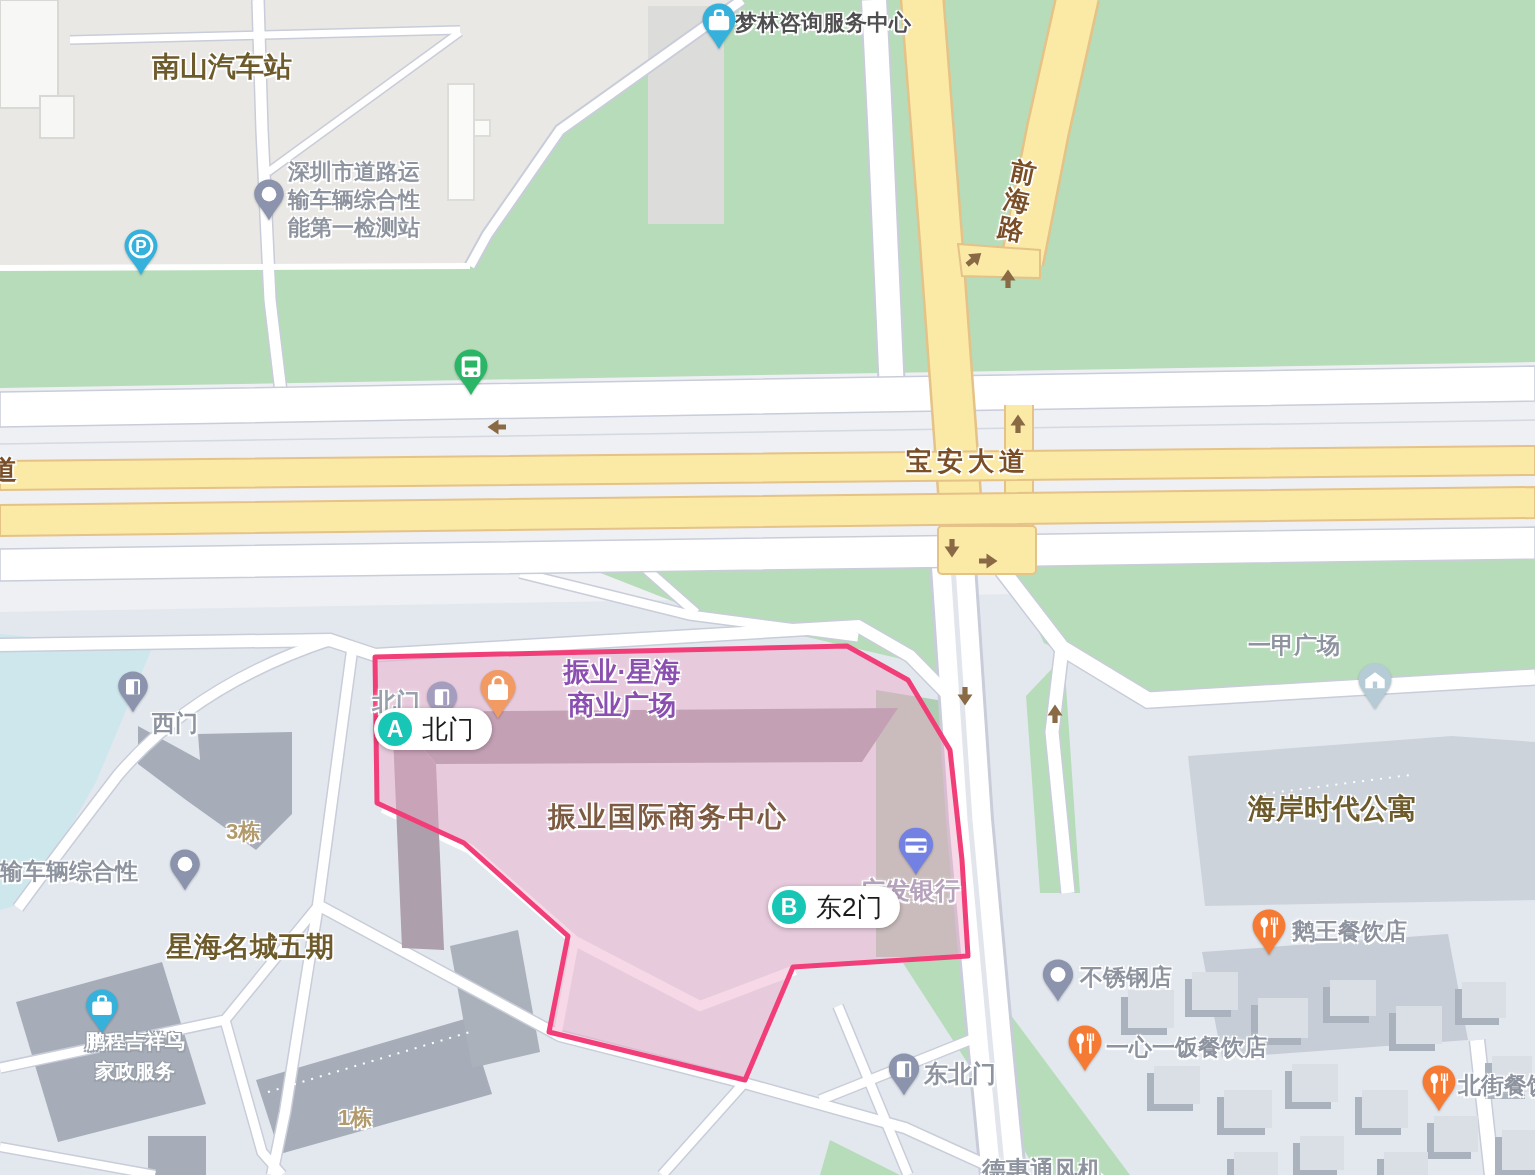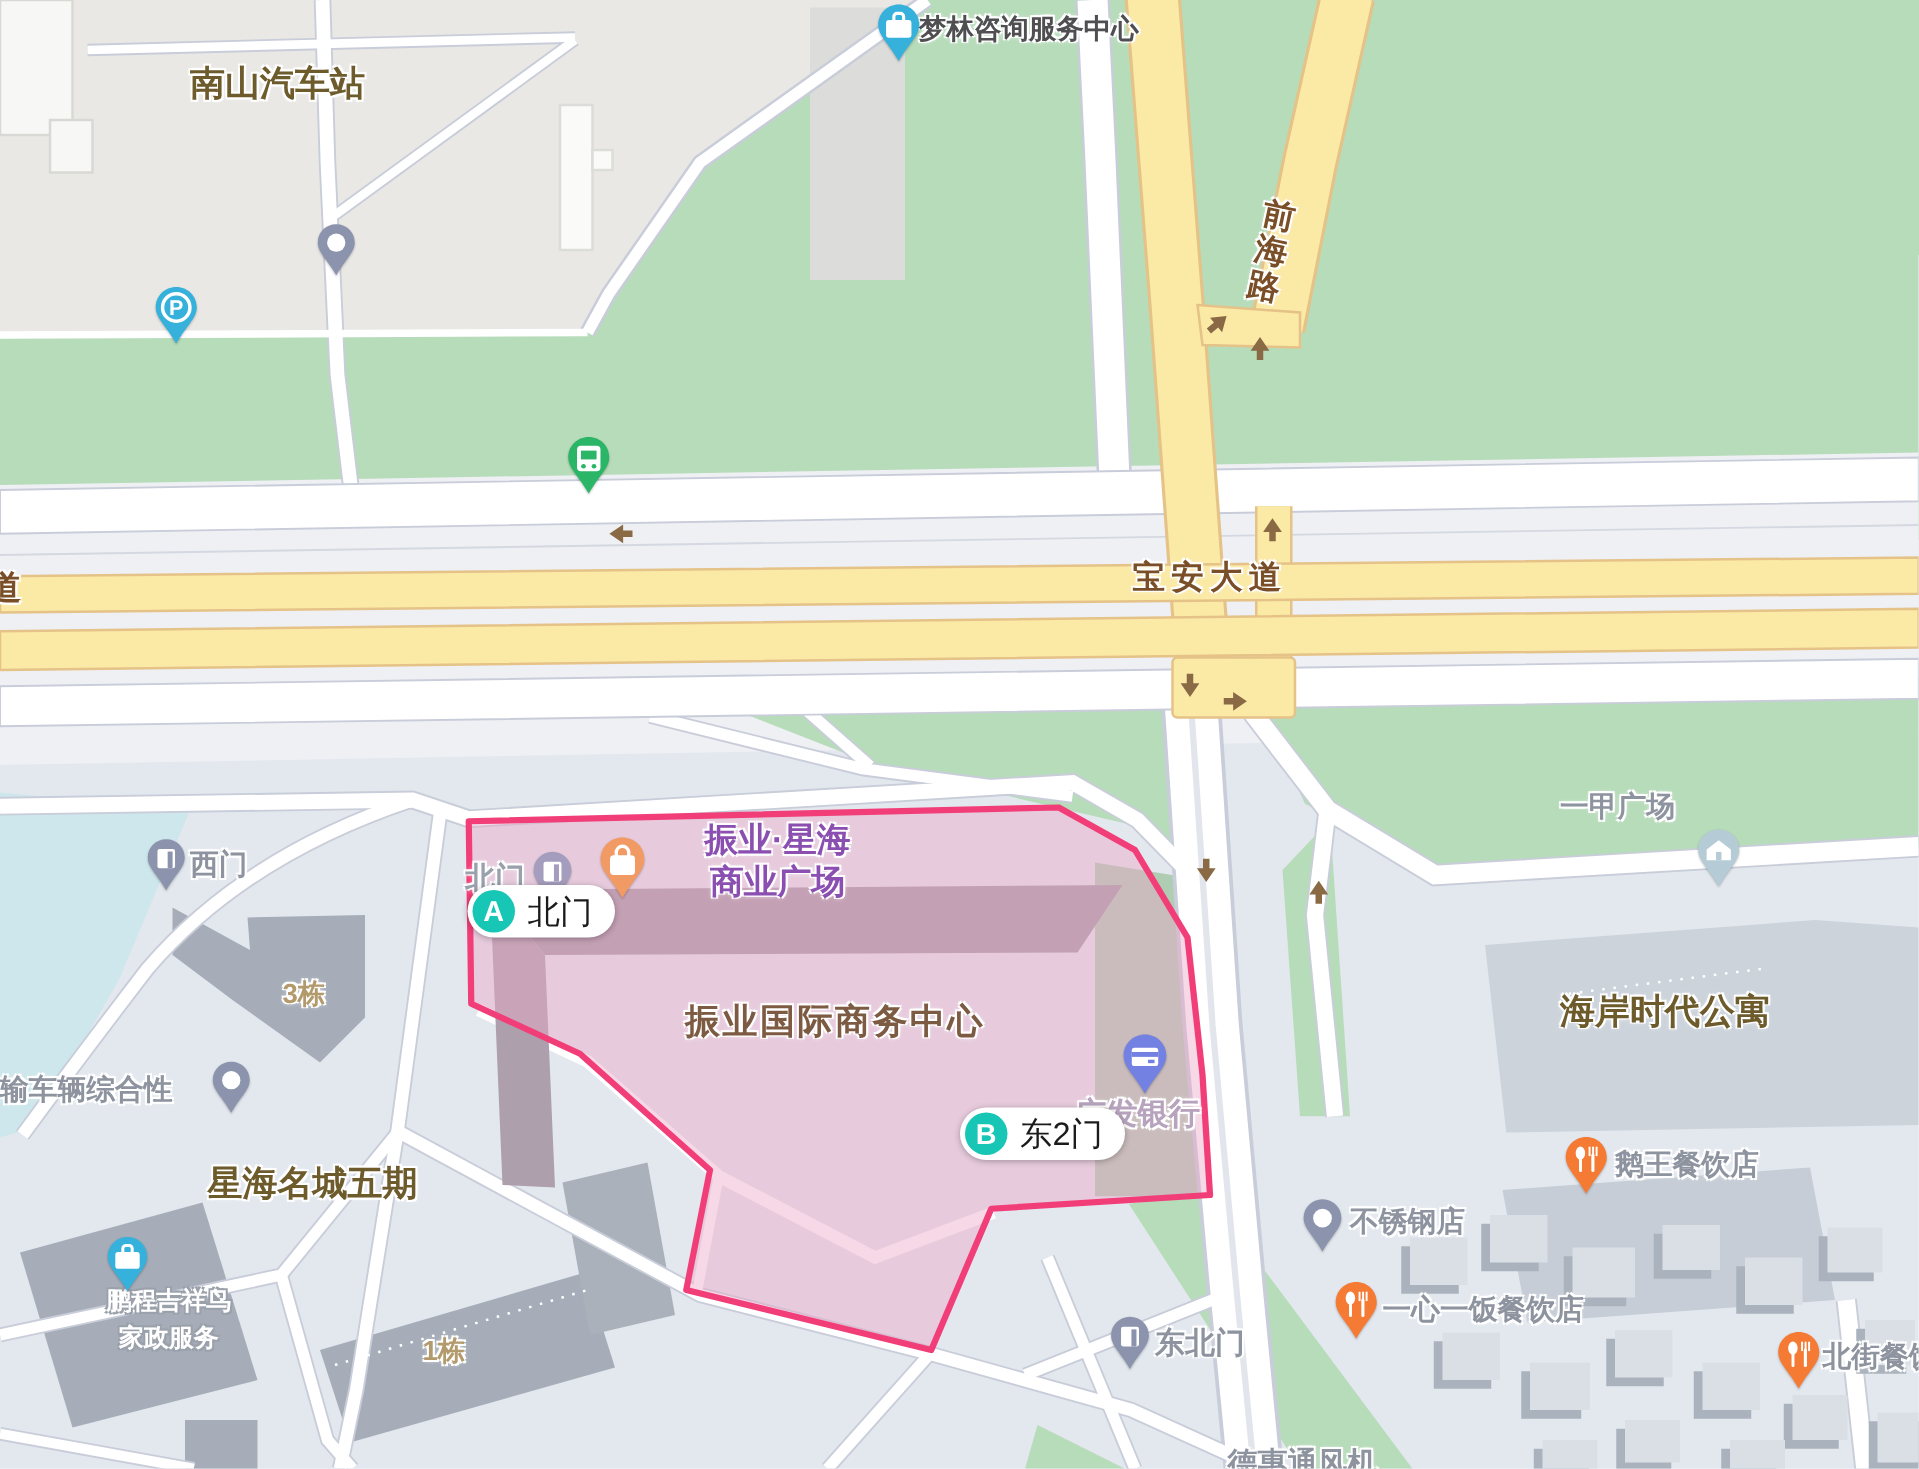--- a/index.html
+++ b/index.html
@@ -9,21 +9,21 @@
   html,body{margin:0;padding:0;background:#fff;}
   #map{position:relative;width:1535px;height:1175px;overflow:hidden;
        font-family:"Liberation Sans","DejaVu Sans",sans-serif;background:#e3e8ef;}
   #map svg.base{position:absolute;left:0;top:0;}
   .lbl{position:absolute;font-weight:bold;white-space:pre-line;
        text-shadow:-1.5px -1.5px 0 #fff,1.5px -1.5px 0 #fff,-1.5px 1.5px 0 #fff,1.5px 1.5px 0 #fff,0 0 4px #fff;}
   .brown{color:var(--brown);font-size:28px;}
   .roadlbl{color:var(--road-brown);font-size:26px;}
   .gray{color:var(--poi-gray);font-size:23px;}
   .purple{color:var(--purple);font-size:27px;line-height:33px;text-align:center;}
-  .tanlbl{color:var(--tan);font-size:22px;}
+  .tanlbl{color:var(--tan);font-size:22px;margin-top:37px;}
   .banklbl{color:var(--bank);font-size:25px;}
   .whitelbl{color:#fff;font-size:20px;line-height:30px;text-align:center;
        text-shadow:-1.5px -1.5px 0 #9aa1ab,1.5px -1.5px 0 #9aa1ab,-1.5px 1.5px 0 #9aa1ab,1.5px 1.5px 0 #9aa1ab;}
   .vert{width:30px;word-break:break-all;line-height:29px;transform:rotate(12deg);}
   .pin{position:absolute;width:36px;height:48px;}
   .pin svg{display:block;width:100%;height:100%;filter:drop-shadow(0 1px 1px rgba(0,0,0,.25));}
   .pill{position:absolute;display:flex;align-items:center;background:#fff;border-radius:24px;
         height:42px;padding:0 18px 0 4px;box-shadow:0 1px 5px rgba(0,0,0,.3);}
   .pill .badge{width:34px;height:34px;border-radius:50%;background:var(--teal);color:#fff;
         font-size:23px;font-weight:bold;display:flex;align-items:center;justify-content:center;margin-right:10px;}
@@ -184,40 +184,43 @@
       <path d="M -2.6 9 L -2.6 1.5 L -7.5 1.5 L 0 -9.5 L 7.5 1.5 L 2.6 1.5 L 2.6 9 Z" transform="translate(1055,714)"></path>
       <path d="M -2.6 9 L -2.6 1.5 L -7.5 1.5 L 0 -9.5 L 7.5 1.5 L 2.6 1.5 L 2.6 9 Z" transform="translate(952,548) rotate(180)"></path>
       <path d="M -2.6 9 L -2.6 1.5 L -7.5 1.5 L 0 -9.5 L 7.5 1.5 L 2.6 1.5 L 2.6 9 Z" transform="translate(965,696) rotate(180)"></path>
       <path d="M -2.6 9 L -2.6 1.5 L -7.5 1.5 L 0 -9.5 L 7.5 1.5 L 2.6 1.5 L 2.6 9 Z" transform="translate(497,427) rotate(270)"></path>
       <path d="M -2.6 9 L -2.6 1.5 L -7.5 1.5 L 0 -9.5 L 7.5 1.5 L 2.6 1.5 L 2.6 9 Z" transform="translate(988,561) rotate(90)"></path>
       <path d="M -2.6 9 L -2.6 1.5 L -7.5 1.5 L 0 -9.5 L 7.5 1.5 L 2.6 1.5 L 2.6 9 Z" transform="translate(974,259) rotate(50)"></path>
     </g>
   </svg>
 
   <div class="lbl brown" style="left:152px;top:48px;">南山汽车站</div>
+  <div class="lbl gray" style="left:288px;top:158px;font-size:22px;line-height:28px;">深圳市道路运
+输车辆综合性
+能第一检测站</div>
   <div class="lbl" style="left:735px;top:8px;font-size:22px;color:#4f4f52;font-family:Liberation Mono, monospace;">梦林咨询服务中心</div>
   <div class="lbl roadlbl vert" style="left:1004px;top:158px;">前海路</div>
   <div class="lbl roadlbl" style="left:906px;top:444px;letter-spacing:5px;">宝安大道</div>
   <div class="lbl roadlbl" style="left:-10px;top:452px;font-size:27px;">道</div>
   <div class="lbl purple" style="left:492px;top:656px;width:260px;">振业·星海
 商业广场</div>
   <div class="lbl" style="left:372px;top:686px;font-size:24px;color:#9aa0ac;">北门</div>
   <div class="lbl brown" style="left:548px;top:798px;font-size:28px;letter-spacing:2px;color:#7d5b42;">振业国际商务中心</div>
   <div class="lbl banklbl" style="left:860px;top:874px;">广发银行</div>
   <div class="lbl gray" style="left:1248px;top:630px;">一甲广场</div>
   <div class="lbl brown" style="left:1248px;top:790px;">海岸时代公寓</div>
   <div class="lbl gray" style="left:1292px;top:916px;">鹅王餐饮店</div>
   <div class="lbl gray" style="left:1080px;top:962px;">不锈钢店</div>
   <div class="lbl gray" style="left:1106px;top:1032px;">一心一饭餐饮店</div>
   <div class="lbl gray" style="left:1458px;top:1070px;white-space:nowrap;">北街餐饮店</div>
   <div class="lbl brown" style="left:166px;top:928px;">星海名城五期</div>
   <div class="lbl whitelbl" style="left:30px;top:1026px;width:210px;">鹏程吉祥鸟
 家政服务</div>
   <div class="lbl gray" style="left:0px;top:856px;">输车辆综合性</div>
-  <div class="lbl gray" style="left:152px;top:676px;">西门</div>
+  <div class="lbl gray" style="left:152px;top:708px;">西门</div>
   <div class="lbl tanlbl" style="left:226px;top:780px;">3栋</div>
   <div class="lbl tanlbl" style="left:338px;top:1066px;">1栋</div>
   <div class="lbl gray" style="left:924px;top:1058px;font-size:24px;">东北门</div>
   <div class="lbl gray" style="left:982px;top:1154px;font-size:24px;">德惠通风机</div>
 
   <div class="pin" style="left:122px;top:228px;width:38px;height:50px;">
     <svg viewBox="0 0 24 32">
         <path d="M12 1C6.1 1 1.5 5.6 1.5 11.4 1.5 17 6.5 20.5 12 30 17.5 20.5 22.5 17 22.5 11.4 22.5 5.6 17.9 1 12 1Z" fill="#35b1dc"></path>
       <circle cx="12" cy="11.5" r="7" fill="none" stroke="#fff" stroke-width="1.8"></circle>
       <text x="12" y="15.6" text-anchor="middle" font-size="11" font-weight="bold" fill="#fff">P</text>

